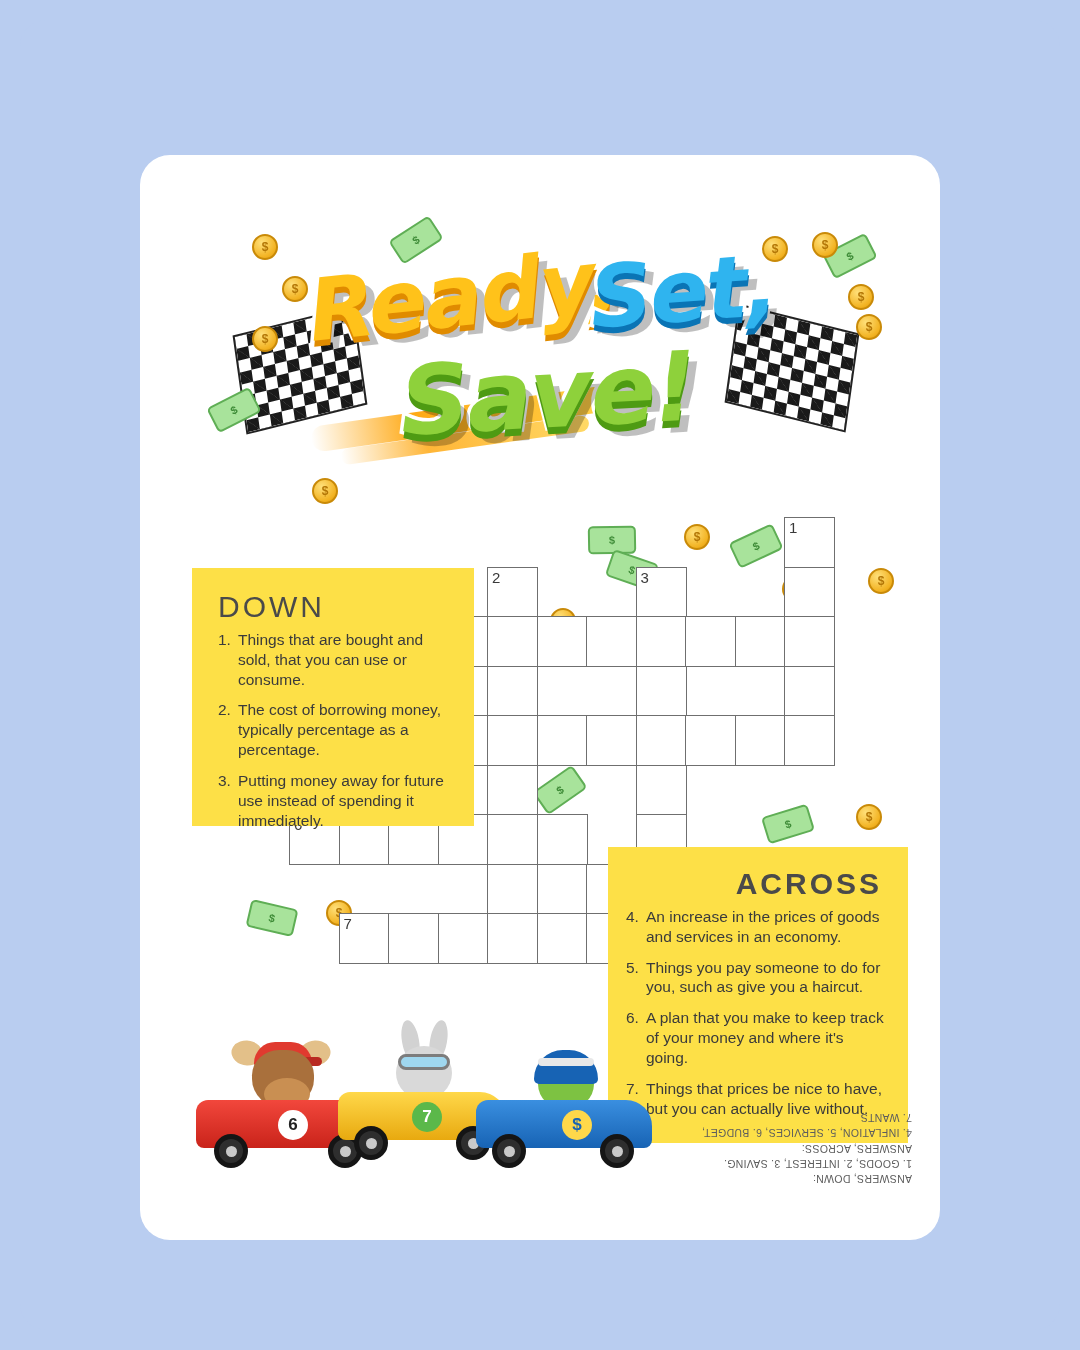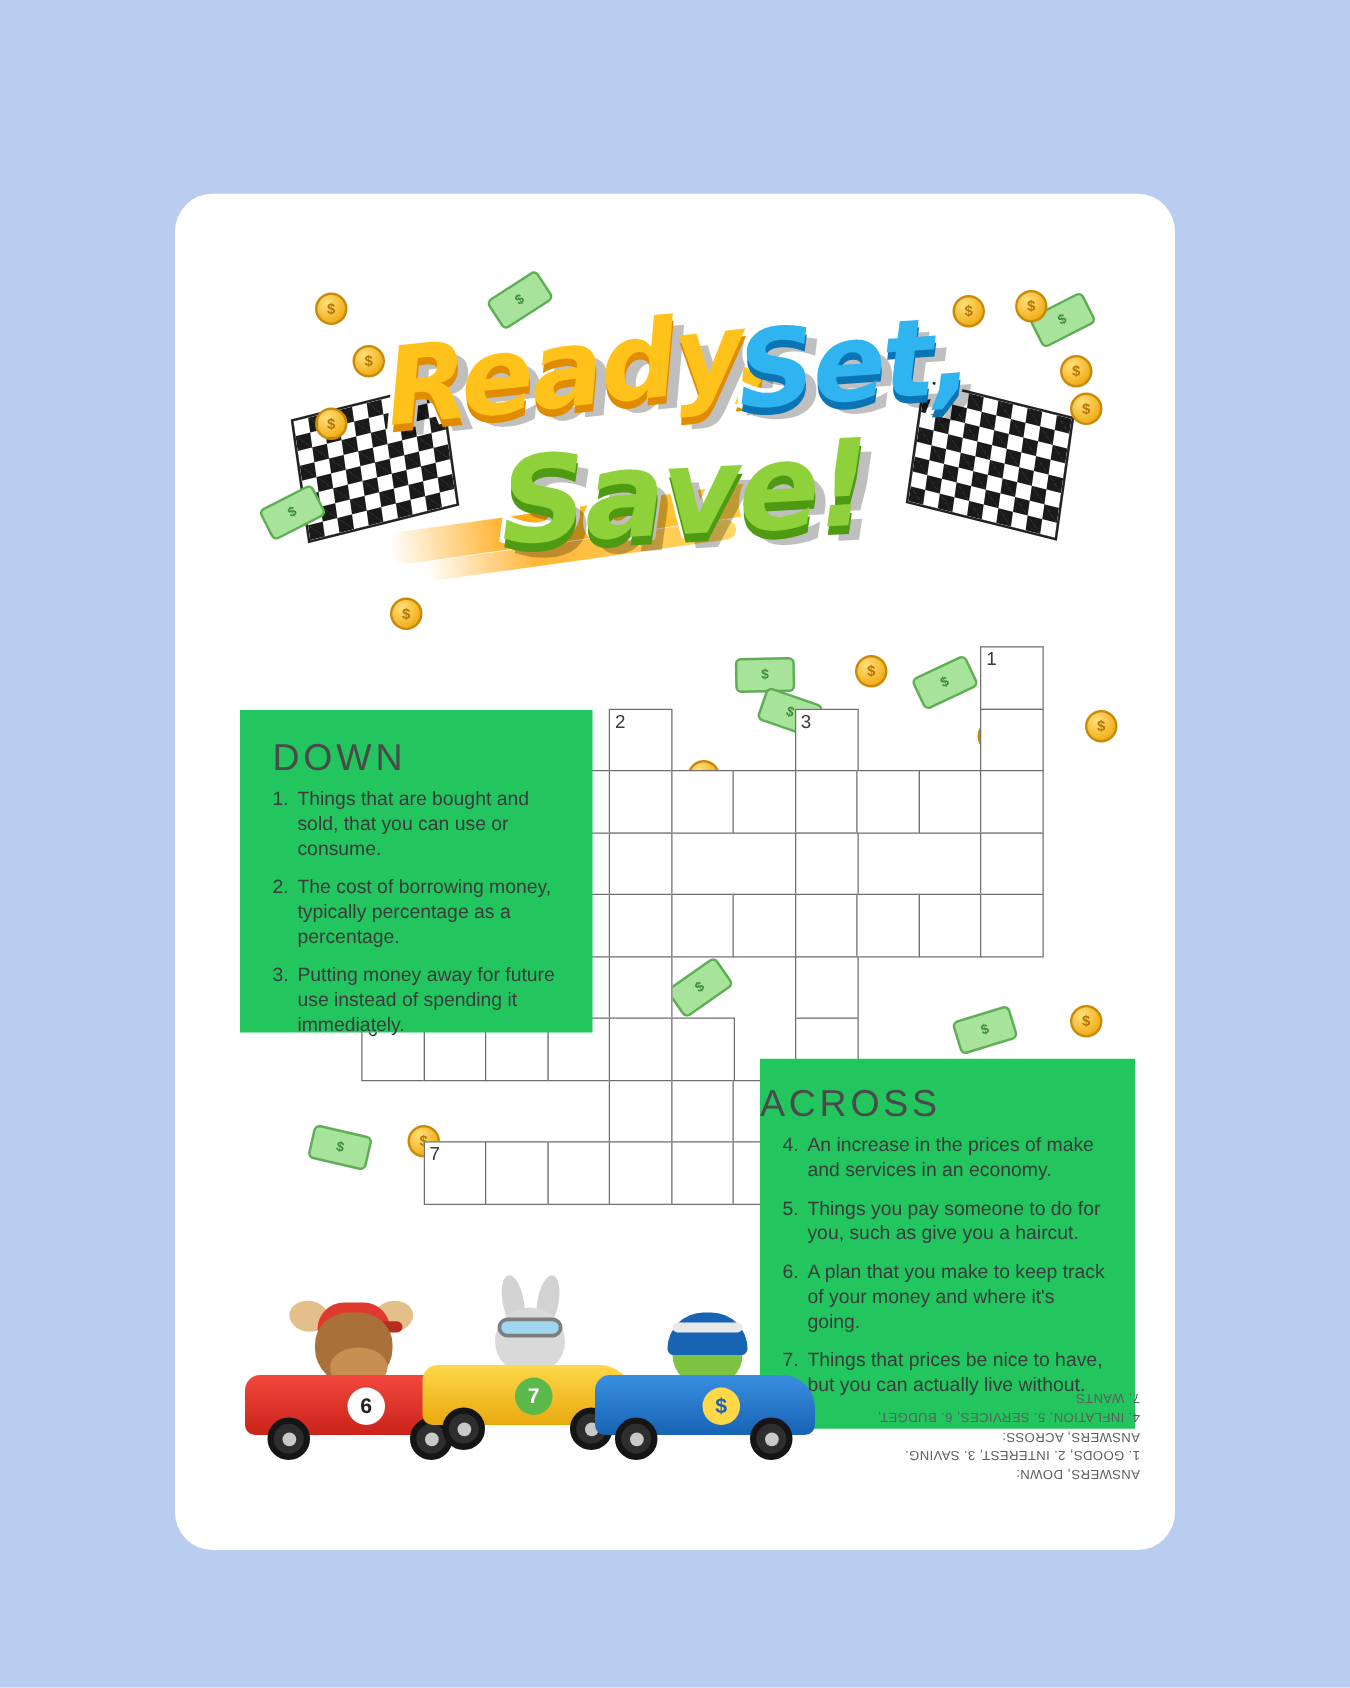--- a/index.html
+++ b/index.html
@@ -176,21 +176,21 @@
     left: 4px;
     top: 1px;
     font-size: 15px;
     color: #3a3a3a;
     font-family: "Liberation Sans", sans-serif;
   }
 
   
   .clue-panel {
     position: absolute;
-    background: #22c55e;
+    background: #fde047;
     color: #3b3b3b;
   }
   .clue-panel.down {
     left: 172px;
     top: 548px;
     width: 282px;
     height: 258px;
   }
   .clue-panel.across {
     left: 588px;
@@ -202,20 +202,22 @@
     font-family: "Liberation Sans", sans-serif;
     font-size: 30px;
     letter-spacing: 3px;
     color: #4a4a4a;
   }
   .down .clue-head {
     margin: 22px 0 6px 26px;
   }
   .across .clue-head {
     margin: 20px 26px 6px 0;
+    text-align: right;
+    font-weight: bold;
   }
   ol.clues {
     list-style: none;
     margin: 0;
     padding: 0;
   }
   .down ol.clues {
     margin: 6px 18px 0 26px;
   }
   .across ol.clues {
@@ -552,21 +554,21 @@
           <span class="txt">Putting money away for future use instead of spending it immediately.</span>
         </li>
       </ol>
   </div>
 
   <div class="clue-panel across">
     <div class="clue-head">ACROSS</div>
     <ol class="clues" id="across-clues">
         <li>
           <span class="n">4.</span>
-          <span class="txt">An increase in the prices of make and services in an economy.</span>
+          <span class="txt">An increase in the prices of goods and services in an economy.</span>
         </li>
         <li>
           <span class="n">5.</span>
           <span class="txt">Things you pay someone to do for you, such as give you a haircut.</span>
         </li>
         <li>
           <span class="n">6.</span>
           <span class="txt">A plan that you make to keep track of your money and where it's going.</span>
         </li>
         <li>

